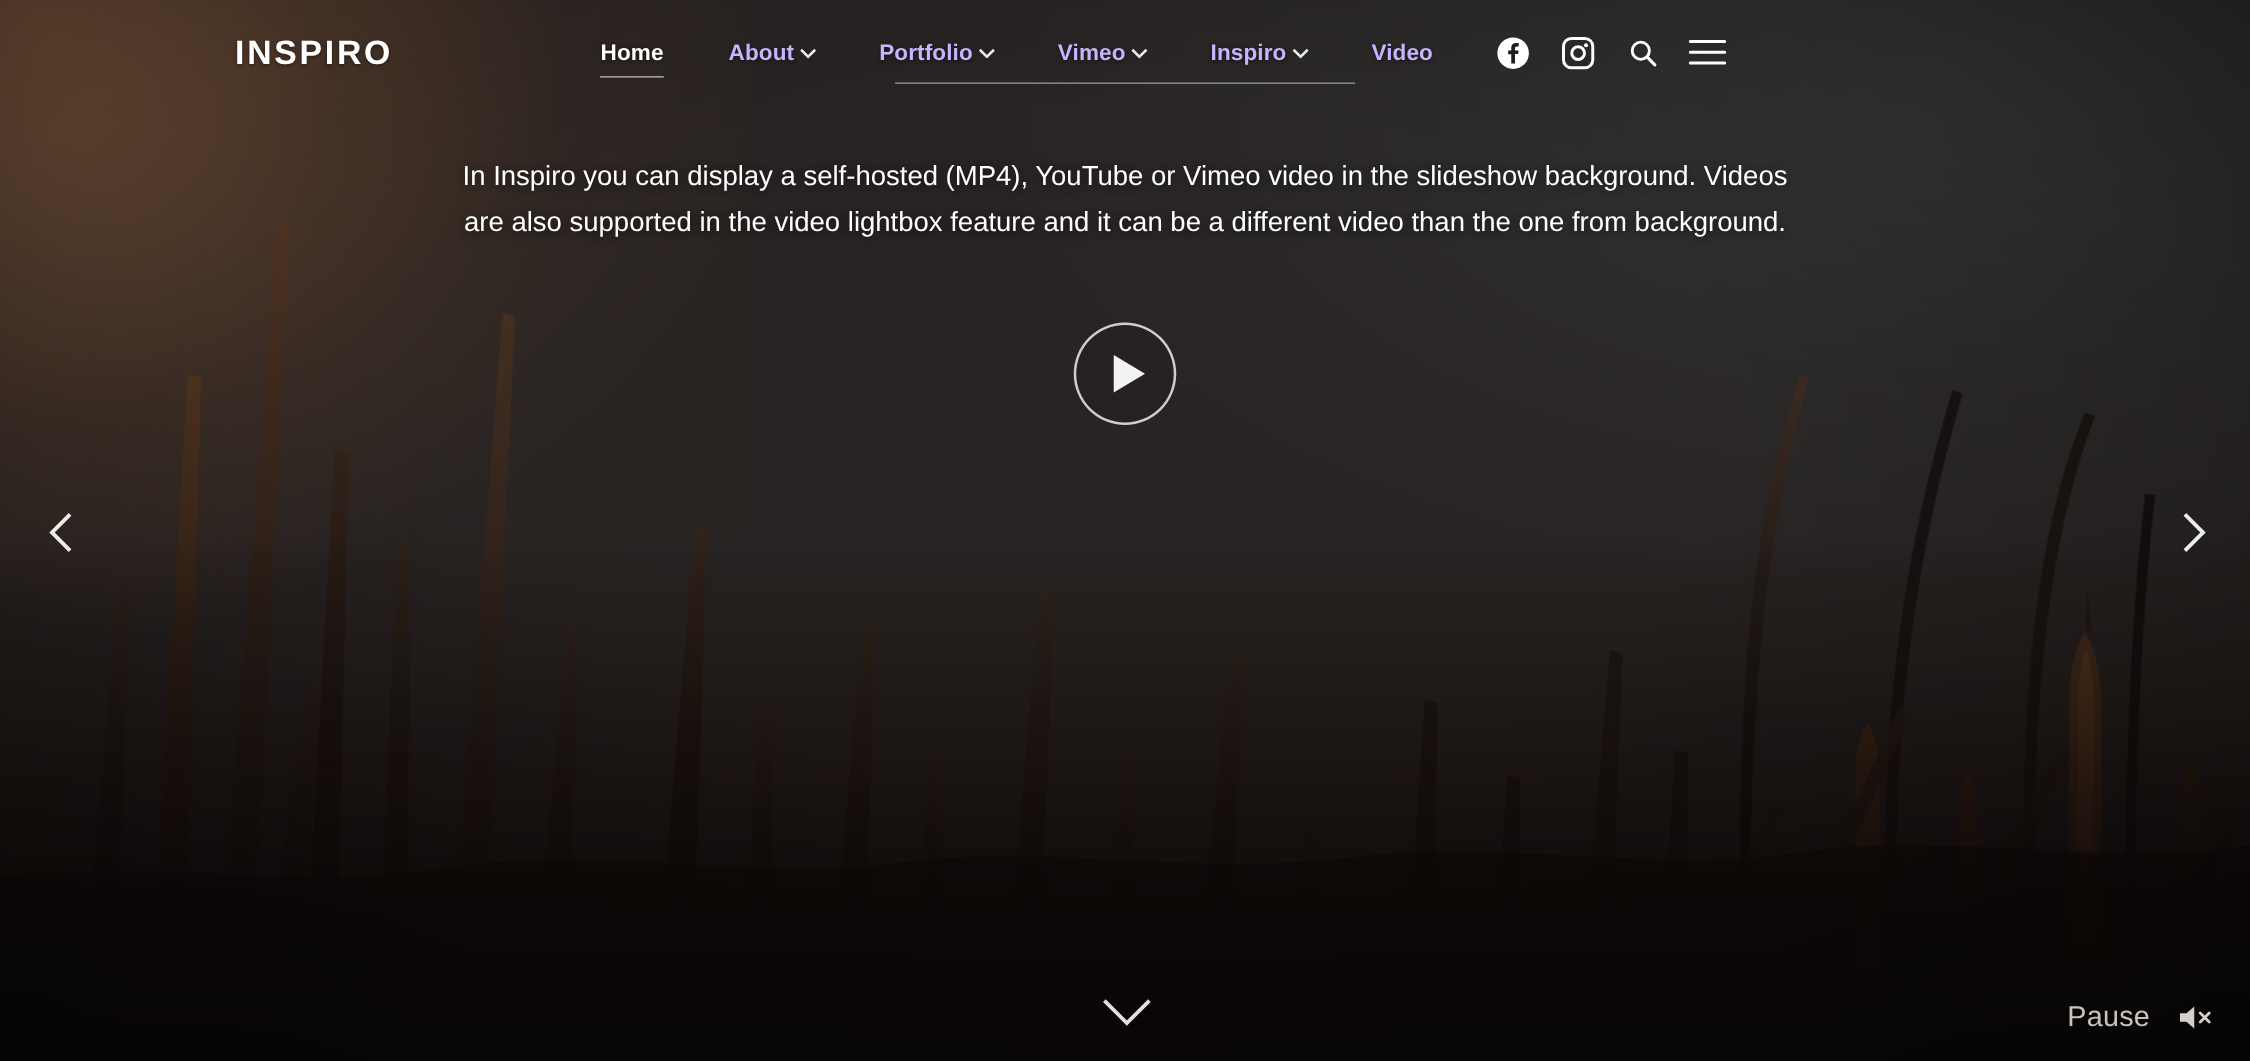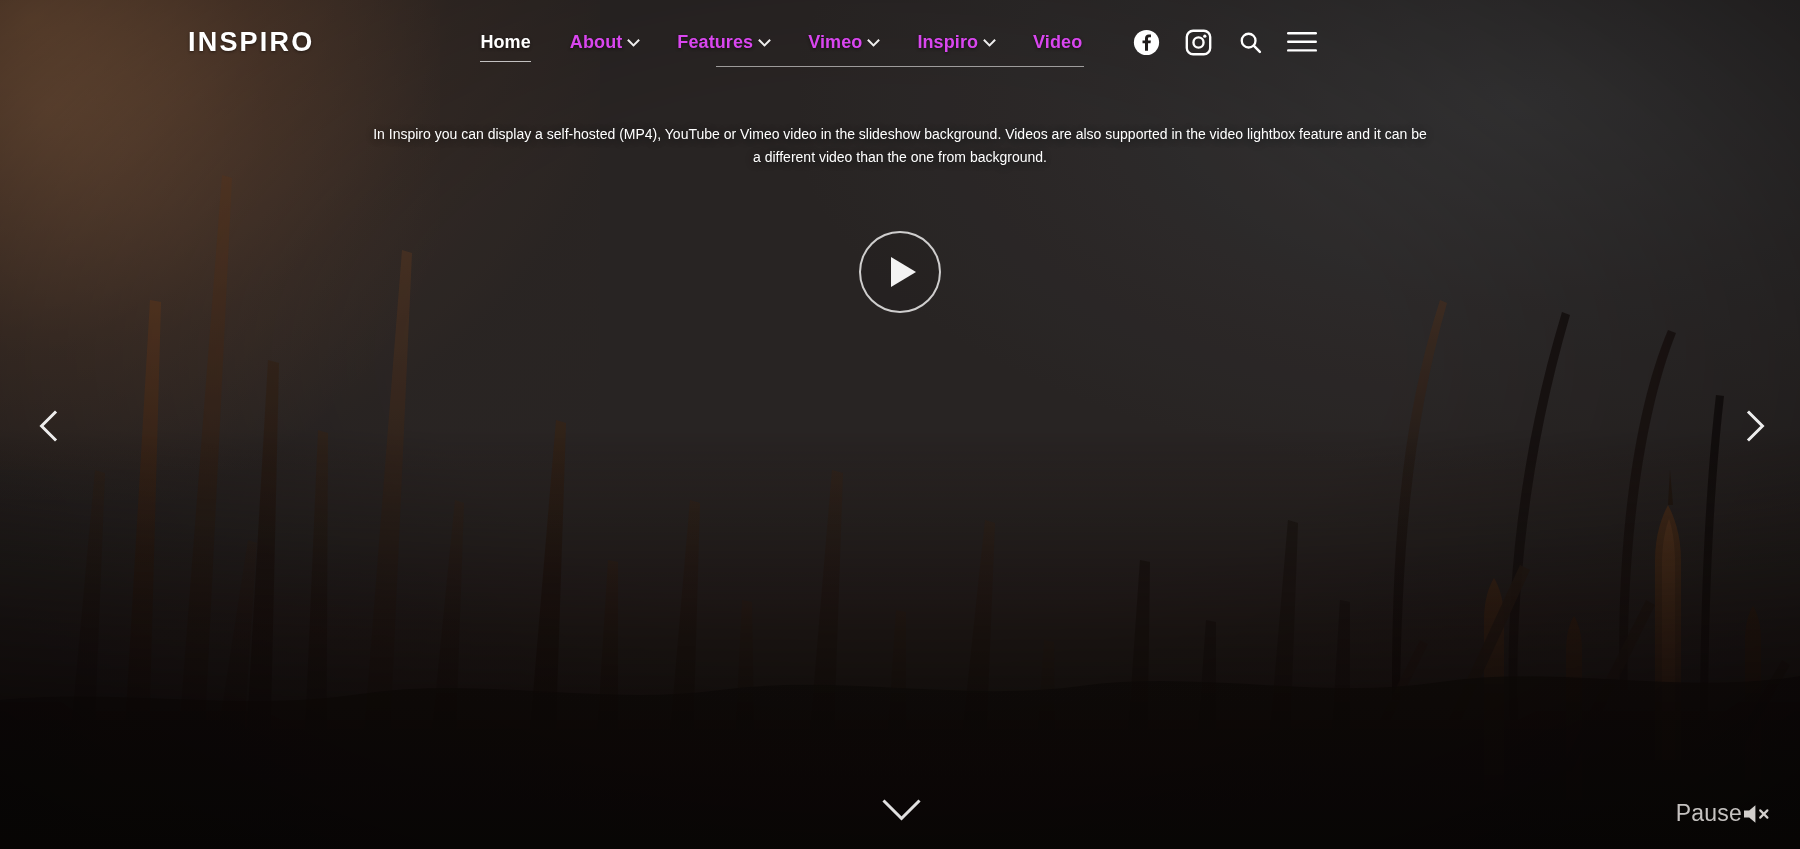--- a/index.html
+++ b/index.html
@@ -95,30 +95,30 @@
     display:flex; align-items:center;
     padding:0 34px 0 188px;
     z-index:40;
   }
   .logo{
     color:#fff; font-size:27px; font-weight:700; letter-spacing:2.2px;
     white-space:nowrap; line-height:1;
     text-shadow:0 1px 3px rgba(0,0,0,.45);
   }
   .nav{
-    display:flex; align-items:center; gap:3px;
+    display:flex; align-items:center; gap:16px;
     margin-left:148px;
     justify-content:center;
   }
   .nav-item{
     position:relative; display:flex; align-items:center; gap:7px;
     padding:11px 18px; cursor:pointer; white-space:nowrap;
   }
   .nav-item .lbl{
-    color:#d946ef; font-size:18px; font-weight:600; letter-spacing:.1px;
+    color:#c4b5fd; font-size:18px; font-weight:600; letter-spacing:.1px;
     text-shadow:0 1px 3px rgba(0,0,0,.5);
   }
   .nav-item.active .lbl{ color:#fff; }
   .nav-item.active:after{
     content:""; position:absolute; left:18px; right:18px; bottom:2px;
     height:1px; background:rgba(255,255,255,0.72);
   }
   .caret{
     width:9px; height:9px; display:inline-block; position:relative; top:-2px;
   }
@@ -164,21 +164,21 @@
     letter-spacing:-0.4px;
     text-shadow:0 2px 14px rgba(0,0,0,.40);
     white-space:nowrap;
   }
   .hero-sep{
     width:368px; height:1px; margin:66px auto 0;
     background:rgba(255,255,255,0.55);
   }
   .hero-text{
     margin:56px auto 0; width:1060px;
-    color:#ffffff; font-size:14px; line-height:1.66; font-weight:400;
+    color:#ffffff; font-size:22px; line-height:1.66; font-weight:400;
     text-shadow:0 1px 8px rgba(0,0,0,.48);
     text-align:center;
   }
   .play-wrap{
     margin:62px auto 0; width:82px; height:82px;
     border:2px solid rgba(255,255,255,.78); border-radius:50%;
     display:flex; align-items:center; justify-content:center;
     cursor:pointer; background:rgba(0,0,0,0.05);
   }
   .play-tri{
@@ -217,21 +217,21 @@
     content:""; position:absolute; left:8px; top:0;
     width:24px; height:24px;
     border-right:3px solid rgba(255,255,255,.88);
     border-bottom:3px solid rgba(255,255,255,.88);
     transform:rotate(45deg);
   }
 
   
   .media-ctrls{
     position:absolute; right:28px; bottom:22px;
-    display:flex; align-items:center; z-index:45;
+    display:flex; align-items:center; gap:22px; z-index:45;
   }
   .pause-btn{
     color:rgba(214,211,208,0.92); font-size:23px; font-weight:400;
     letter-spacing:.2px; cursor:pointer;
   }
   .mute-btn{ cursor:pointer; display:flex; align-items:center; }
 </style>
 </head>
 <body>
 
@@ -329,21 +329,21 @@
       <div class="nav-item active">
         <span class="lbl">Home</span>
       </div>
 
       <div class="nav-item">
         <span class="lbl">About</span>
         <span class="caret"></span>
       </div>
 
       <div class="nav-item">
-        <span class="lbl">Features</span>
+        <span class="lbl">Portfolio</span>
         <span class="caret"></span>
       </div>
 
       <div class="nav-item">
         <span class="lbl">Vimeo</span>
         <span class="caret"></span>
       </div>
 
       <div class="nav-item">
         <span class="lbl">Inspiro</span>

